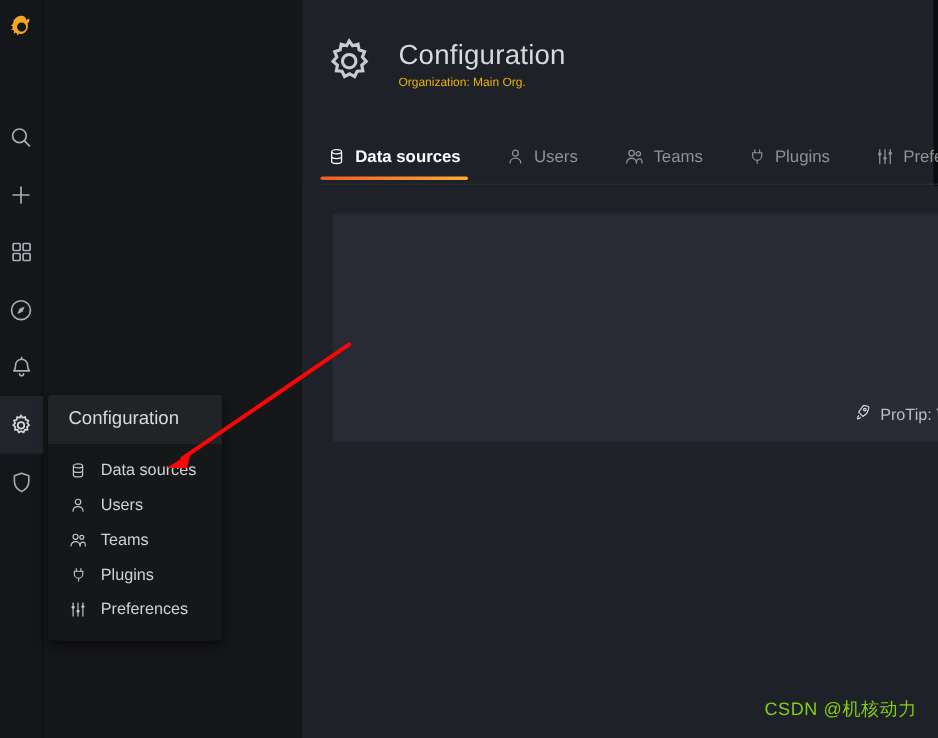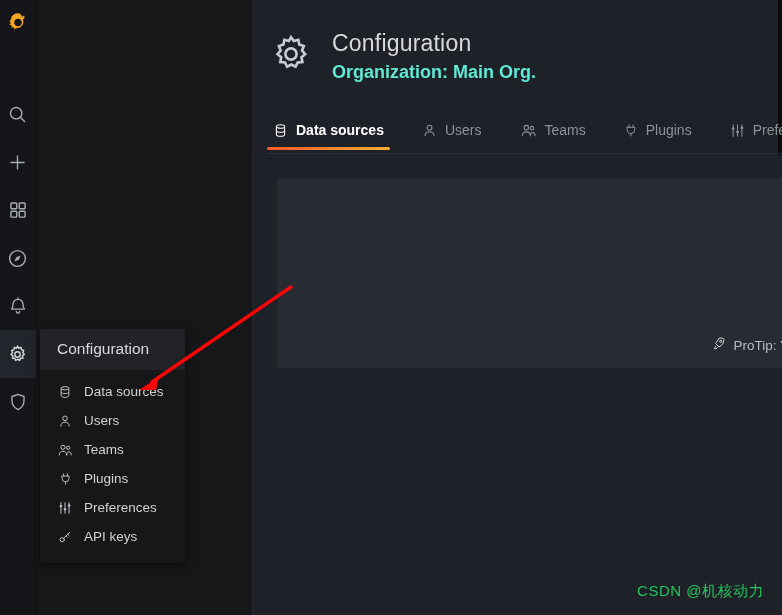--- a/index.html
+++ b/index.html
@@ -72,24 +72,23 @@
   }
   .page-header .gear-big { color: #c7ccd1; }
   .page-title {
     font-size: 23px;
     font-weight: 400;
     color: #d8d9da;
     line-height: 1.2;
     letter-spacing: .2px;
   }
   .page-subtitle {
-    font-size: 18px;
-    color: #5eead4;
+    font-size: 10px;
+    color: #eab308;
     margin-top: 4px;
-    font-weight: bold;
   }
 
   
   .tabbar {
     position: absolute;
     left: 267px; top: 118px;
     width: 515px; height: 36px;
     display: flex;
     align-items: flex-start;
     gap: 0;
@@ -181,21 +180,21 @@
     width: 782px; height: 615px;
     pointer-events: none;
     z-index: 20;
   }
 
   
   .watermark {
     position: absolute;
     right: 14px; bottom: 14px;
     font-size: 15px;
-    color: #22c55e;
+    color: #84cc16;
     letter-spacing: .5px;
     z-index: 9;
     margin-left: 32px;
   }
 </style>
 </head>
 <body>
 
 <div id="app">
 
@@ -409,31 +408,20 @@
             <line x1="12" y1="2.8" x2="12" y2="21.2"></line>
             <line x1="19" y1="2.8" x2="19" y2="21.2"></line>
             <rect x="2.8" y="7" width="4.4" height="3.4" rx="1" fill="currentColor" stroke="none"></rect>
             <rect x="9.8" y="12.6" width="4.4" height="3.4" rx="1" fill="currentColor" stroke="none"></rect>
             <rect x="16.8" y="6" width="4.4" height="3.4" rx="1" fill="currentColor" stroke="none"></rect>
           </svg>
         </span>
         <span>Preferences</span>
       </div>
 
-      <div class="flyout-item">
-        <span class="fico">
-          <svg width="14" height="14" viewBox="0 0 24 24" fill="none" stroke="currentColor" stroke-width="1.7" stroke-linecap="round">
-            <circle cx="7.2" cy="16.6" r="3.6"></circle>
-            <line x1="9.9" y1="14" x2="20" y2="3.9"></line>
-            <line x1="16.6" y1="7.3" x2="19" y2="9.7"></line>
-            <line x1="13.8" y1="10.1" x2="16" y2="12.3"></line>
-          </svg>
-        </span>
-        <span>API keys</span>
-      </div>
 
     </div>
   </div>
 
   <svg class="arrow-layer" viewBox="0 0 782 615" width="782" height="615">
     <line x1="291" y1="287" x2="152" y2="382" stroke="#fb0606" stroke-width="3.4" stroke-linecap="round"></line>
     <path d="M139 390 L159 377 L156 390 Z" fill="#fb0606"></path>
   </svg>
 
   <div class="watermark">CSDN @机核动力</div>

